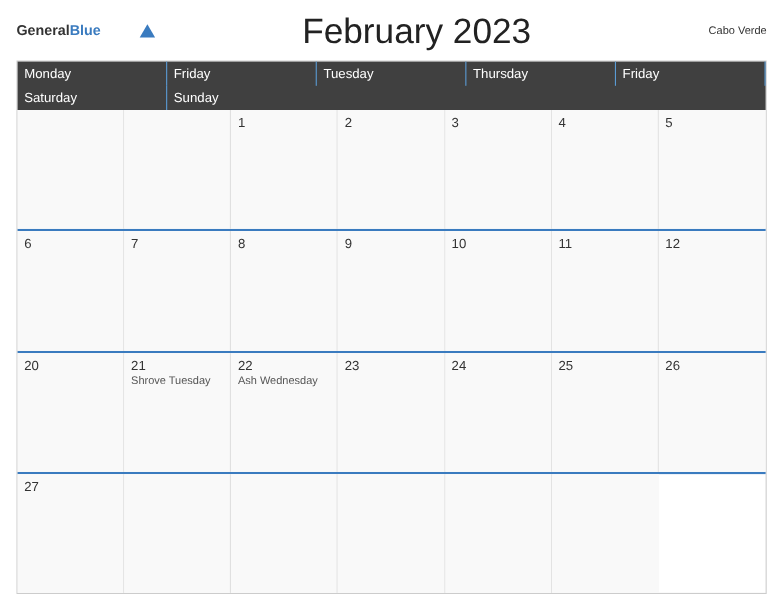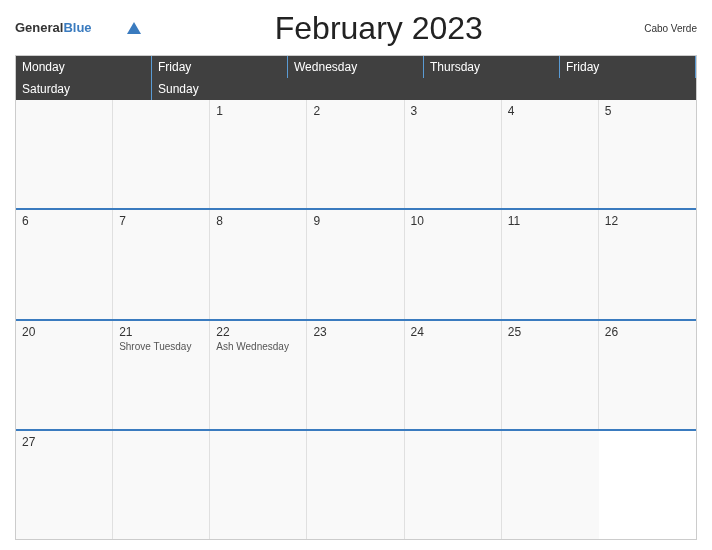--- a/index.html
+++ b/index.html
@@ -140,21 +140,21 @@
       </span>
     </div>
     <div class="title">February 2023</div>
     <div class="country">Cabo Verde</div>
   </div>
 
   <div class="calendar">
     <div class="day-headers">
     <div class="day-header">Monday</div>
         <div class="day-header">Friday</div>
-        <div class="day-header">Wednesday</div>
+        <div class="day-header">Tuesday</div>
         <div class="day-header">Thursday</div>
         <div class="day-header">Friday</div>
         <div class="day-header">Saturday</div>
         <div class="day-header">Sunday</div>
       </div>
     <div class="weeks">
     <div class="week">
           <div class="day-cell empty"></div>
           <div class="day-cell empty"></div>
           <div class="day-cell">

